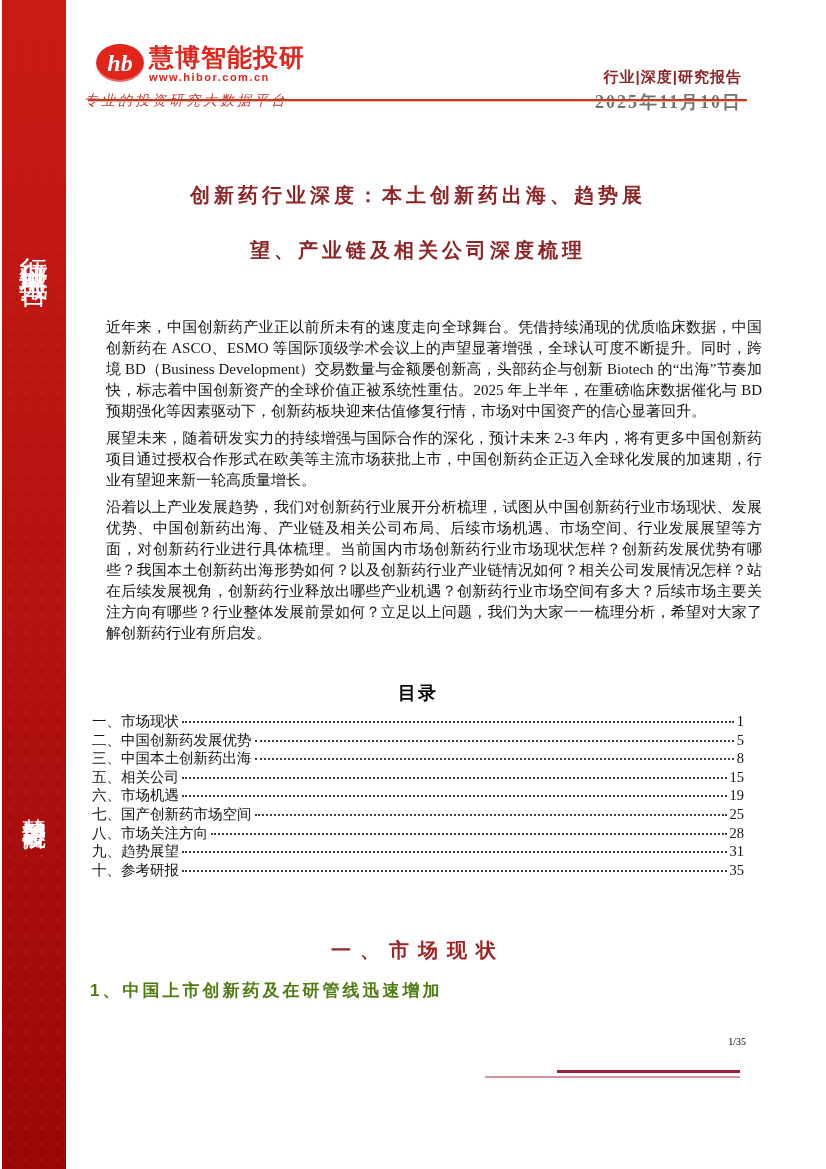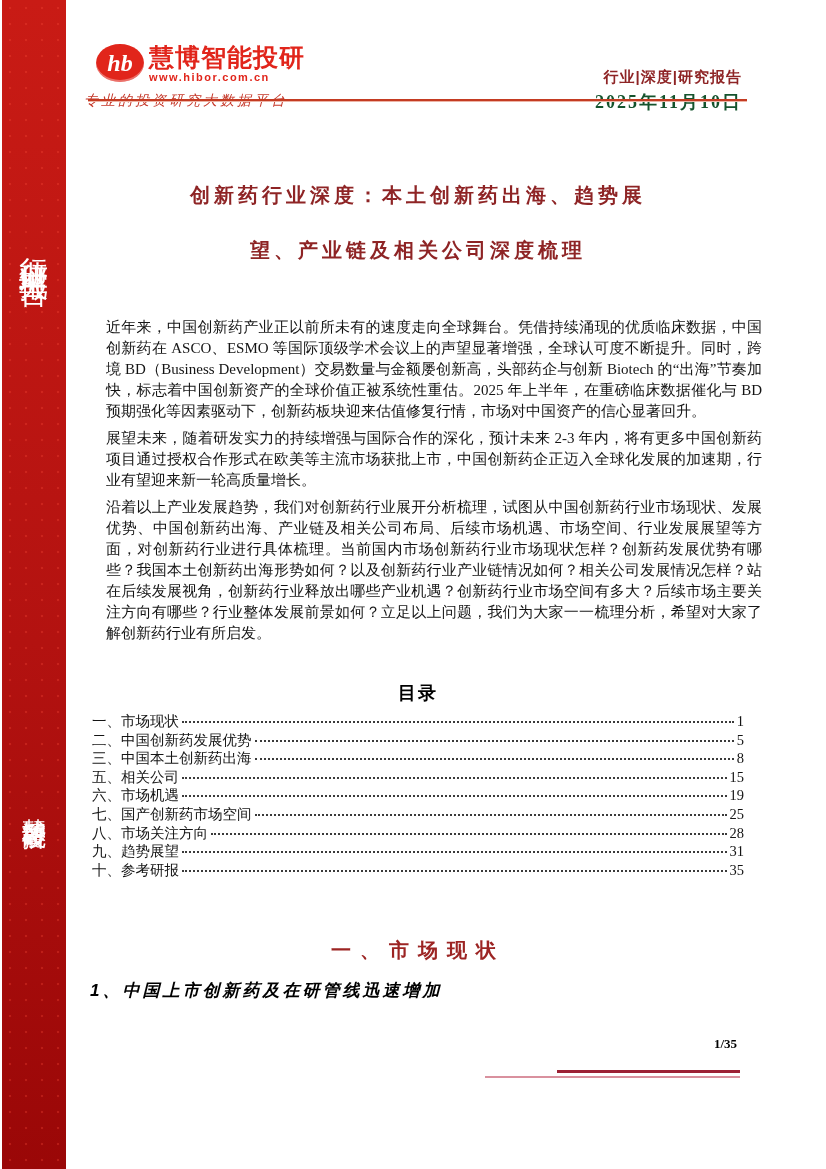--- a/index.html
+++ b/index.html
@@ -52,21 +52,21 @@
     color:#c5382a; font-size:14px; font-style:italic; letter-spacing:3px;
     white-space:nowrap;
   }
   .logo-slogan-wrap { position:relative; }
 
   .header-right { position:absolute; right:84px; top:68px; text-align:right; }
   .report-type {
     color:#8e2425; font-weight:bold; font-size:15px; letter-spacing:1px;
     font-family:"Liberation Sans","DejaVu Sans",sans-serif;
   }
-  .report-date { color:#14532d; font-weight:bold; font-size:18px; margin-top:3px; letter-spacing:2px; }
+  .report-date { color:#737373; font-weight:bold; font-size:18px; margin-top:3px; letter-spacing:2px; }
 
   .header-rule {
     position:absolute; left:88px; top:99px; width:659px; height:3px;
     border-top:2.5px solid #c43b22; border-bottom:1.5px solid #edb4a6;
   }
 
   
   .doc-title {
     position:absolute; left:90px; top:168px; width:656px;
     text-align:center; color:#8e2425; font-weight:bold; font-size:20px;
@@ -94,29 +94,28 @@
   .toc-page { white-space:nowrap; }
 
   
   .section-h1 {
     position:absolute; left:90px; top:937px; width:656px; text-align:center;
     color:#9c2423; font-weight:bold; font-size:20px; letter-spacing:9px;
     font-family:"Liberation Sans","DejaVu Sans",sans-serif;
   }
   .section-h2 {
     position:absolute; left:90px; top:979px; width:700px;
-    color:#000000; font-weight:bold; font-size:17px; letter-spacing:3px;
-    font-family:"Liberation Sans","DejaVu Sans",sans-serif;
-    font-style:italic;
+    color:#4d7c0f; font-weight:bold; font-size:17px; letter-spacing:3px;
+    font-family:"Liberation Sans","DejaVu Sans",sans-serif;
   }
 
   
   .page-indicator {
-    position:absolute; right:89px; top:1036px;
-    font-weight:bold; font-size:13px; color:#000;
+    position:absolute; right:80px; top:1036px;
+    font-weight:normal; font-size:10px; color:#000;
   }
   .footer-line-thick { position:absolute; left:557px; top:1070px; width:183px; height:3px; background:#9c2135; }
   .footer-line-thin  { position:absolute; left:485px; top:1076px; width:255px; height:2px; background:#d9919e; }
 </style>
 </head>
 <body>
 
 <div class="page">
 
   <div class="sidebar">

